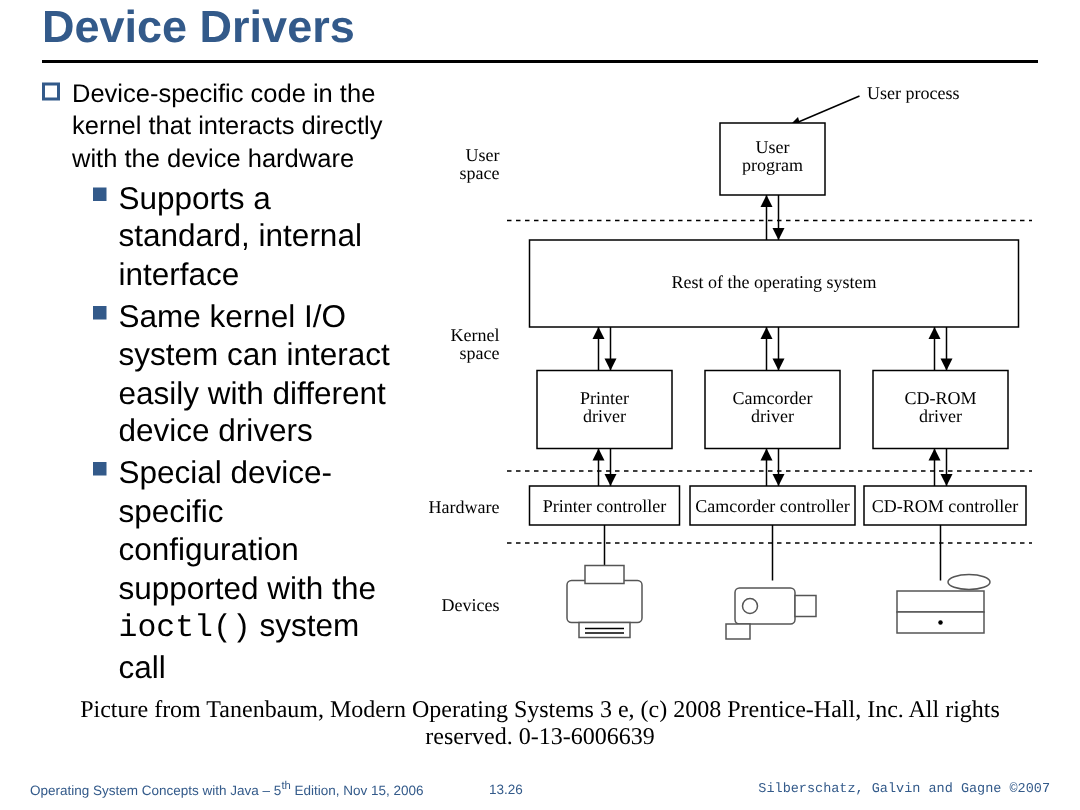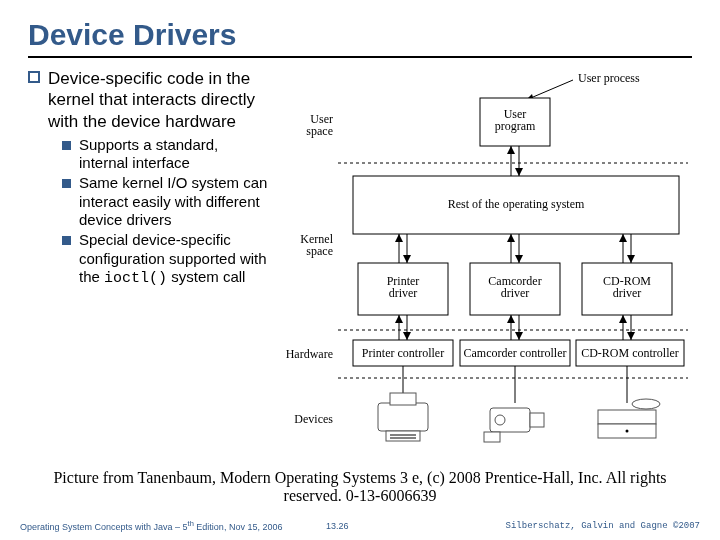--- a/index.html
+++ b/index.html
@@ -1,27 +1,27 @@
 <!DOCTYPE html>
 <html><head>
 <meta charset="utf-8">
 <style>
   * { box-sizing: border-box; margin: 0; padding: 0; }
   html, body { width: 720px; height: 540px; font-family: Arial, Helvetica, sans-serif; background: #fff; color: #000; }
-  .slide { width: 720px; height: 540px; position: relative; padding: 18px 28px 0 28px; }
+  .slide { width: 720px; height: 540px; position: relative; padding: 2px 28px 0 28px; }
   .title { font-size: 30px; font-weight: bold; color: #335a8a; margin-bottom: 4px; }
   .hr { height: 2px; background: #000; margin-bottom: 10px; }
   .twocol { display: flex; gap: 10px; }
   .left { width: 240px; }
   .right { width: 414px; }
   .main-bullet { display: flex; font-size: 17px; line-height: 1.25; }
   .main-bullet .sq { width: 12px; height: 12px; border: 2px solid #335a8a; margin-top: 3px; margin-right: 8px; flex: 0 0 12px; }
   .main-text { flex: 1; }
   .sub-list { margin-top: 4px; }
-  .sub-bullet { display: flex; font-size: 15px; line-height: 1.22; margin-left: 14px; margin-top: 2px; }
+  .sub-bullet { display: flex; font-size: 21px; line-height: 1.22; margin-left: 14px; margin-top: 2px; }
   .sub-bullet .ssq { width: 9px; height: 9px; background: #335a8a; margin-top: 5px; margin-right: 8px; flex: 0 0 9px; }
   .sub-text { flex: 1; }
   .mono { font-family: "Courier New", monospace; }
   .diagram { position: relative; width: 414px; height: 395px; }
   .diagram text { font-family: "Times New Roman", serif; font-size: 12px; }
   .box { fill: #fff; stroke: #000; stroke-width: 1; }
   .dash { stroke: #000; stroke-width: 1; stroke-dasharray: 3 3; fill: none; }
   .line { stroke: #000; stroke-width: 1; fill: none; }
   .label-side { font-family: "Times New Roman", serif; font-size: 12px; text-anchor: end; }
   .caption { text-align: center; font-family: "Times New Roman", serif; font-size: 16px; margin-top: 6px; }

